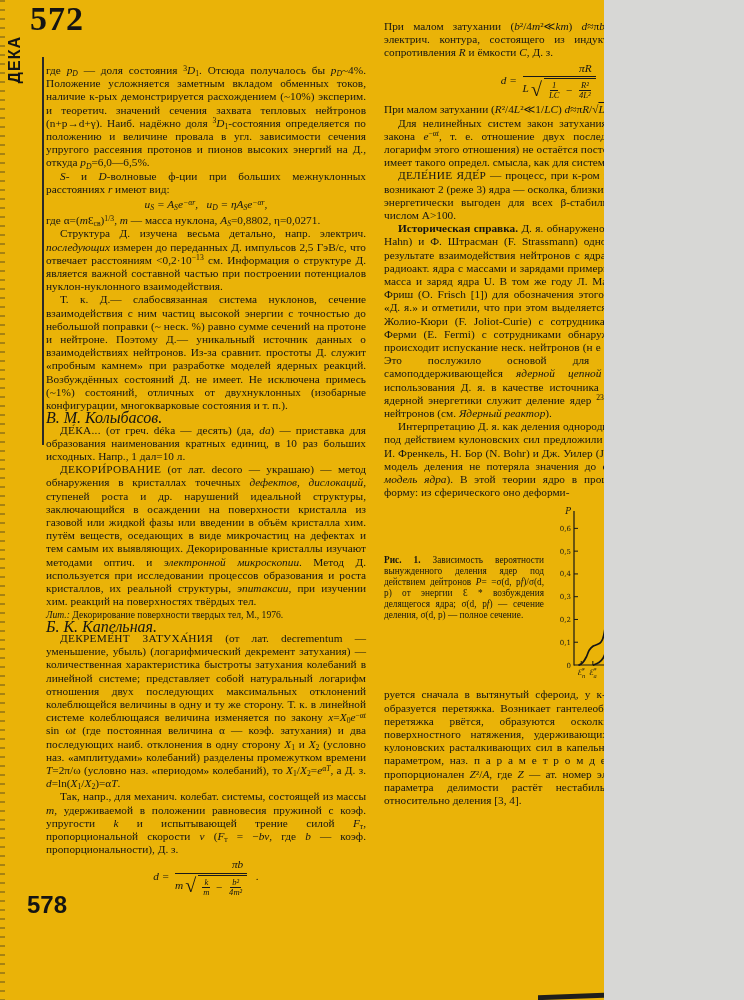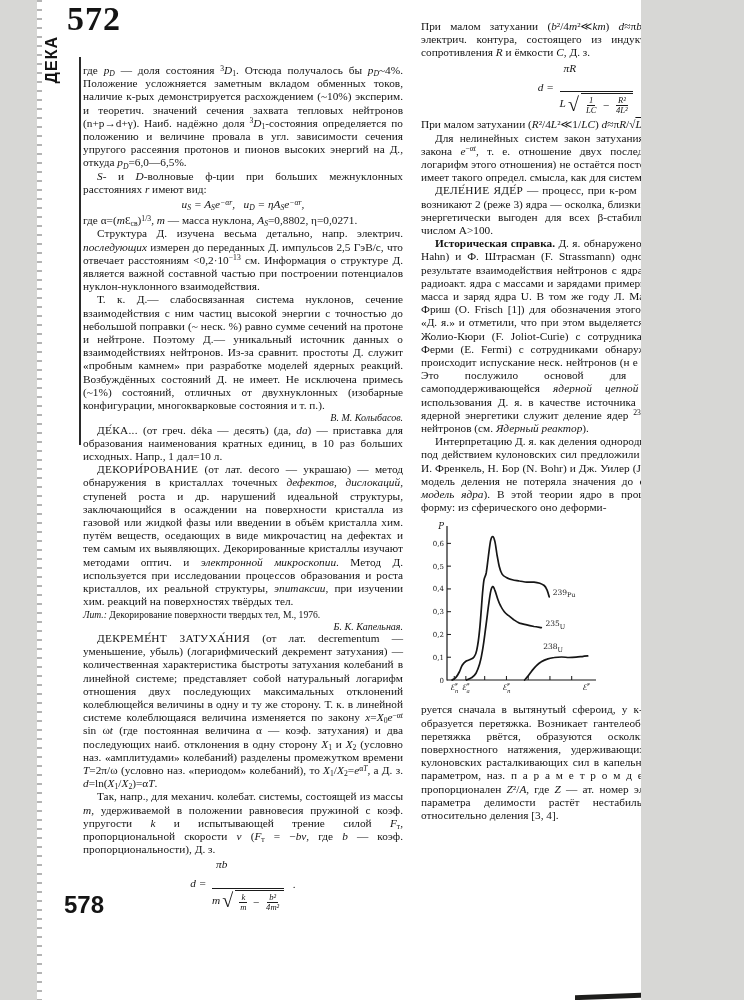--- a/index.html
+++ b/index.html
@@ -1,17 +1,17 @@
 <!DOCTYPE html>
 <html><head>
 <meta charset="utf-8">
 <style>
   html,body{margin:0;padding:0;background:#d7d7d5;}
-  .page{position:relative;width:604px;height:1000px;background:#ffffff;overflow:hidden;
-        font-family:"Liberation Serif","DejaVu Serif",serif;color:#141414;margin-left:37px;}
+  .page{position:relative;width:604px;height:1000px;background:#eab308;overflow:hidden;
+        font-family:"Liberation Serif","DejaVu Serif",serif;color:#141414;}
   .edge-strip{position:absolute;left:0;top:0;width:5px;height:100%;
         background:repeating-linear-gradient(180deg, rgba(40,40,40,.35) 0 2px, rgba(0,0,0,0) 2px 9px);}
   .pagenum-top{position:absolute;left:30px;top:0px;font-size:34px;font-weight:bold;letter-spacing:1px;}
   .margin-label{position:absolute;left:6px;top:36px;writing-mode:vertical-rl;transform:rotate(180deg);
         font-family:"Liberation Sans","DejaVu Sans",sans-serif;font-weight:bold;font-size:16px;letter-spacing:1px;}
   .cont-rule{position:absolute;left:42px;top:57px;width:2px;height:388px;background:#2a2a2a;}
   .pagenum-bottom{position:absolute;left:27px;top:891px;font-family:"Liberation Sans","DejaVu Sans",sans-serif;
         font-weight:bold;font-size:24px;}
   .corner-artifact{position:absolute;right:0;bottom:1px;width:66px;height:5px;background:#1e1e1c;
         transform:skewY(-2deg);}
@@ -21,24 +21,24 @@
   .col-right{left:384px;top:20px;width:340px;}
   p{margin:0;text-indent:14px;}
   p.noind{text-indent:0;}
   .head{font-weight:normal;letter-spacing:.3px;}
   .inhead{font-weight:bold;}
   i{font-style:italic;}
   sup{font-size:.68em;position:relative;top:-.45em;vertical-align:baseline;line-height:0;}
   sub{font-size:.68em;position:relative;top:.28em;vertical-align:baseline;line-height:0;}
   .ov{text-decoration:overline;}
   .lit{font-size:9.6px;line-height:11.3px;margin-top:1px;}
-  .sig{font-size:10px;line-height:11.3px;font-style:italic;text-align:right;}
+  .sig{font-size:16px;line-height:11.3px;font-style:italic;}
 
   .formula{text-align:center;margin:2px 0 3px;font-style:italic;text-indent:0;}
-  .bigfrac{display:inline-flex;flex-direction:column;vertical-align:middle;margin:0 3px;align-items:flex-start;gap:15px;}
+  .bigfrac{display:inline-flex;flex-direction:column;vertical-align:middle;margin:0 3px;align-items:flex-end;}
   .bn{padding:0 4px 1px;}
   .bd{border-top:1px solid #1a1a1a;padding-top:1px;display:inline-flex;align-items:center;gap:2px;}
   .rad{font-size:20px;font-style:normal;line-height:.75;}
   .radbox{border-top:1.3px solid #1a1a1a;display:inline-flex;align-items:center;gap:4px;padding:2px 3px 0;}
   .mf{display:inline-flex;flex-direction:column;align-items:center;font-size:8.6px;line-height:1.08;}
   .mf .n{padding:0 2px;border-bottom:1px solid #1a1a1a;}
   .mf .d{padding:0 2px;}
   .ftail{margin-left:3px;}
 
   .figure-row{display:flex;gap:4px;margin:6px 0 3px;}
@@ -117,20 +117,21 @@
         </span>
       </span>
       <span class="ftail">.</span>
     </div>
     <p class="noind">При малом затухании (<i>R</i>²/4<i>L</i>²≪1/<i>LC</i>) <i>d</i>≈π<i>R</i>/√<span class="ov"><i>L/C</i></span> .</p>
     <p>Для нелинейных систем закон затухания колебаний отличен от закона <i>e</i><sup>−α<i>t</i></sup>, т. е. отношение двух последующих «амплитуд» (и логарифм этого отношения) не остаётся постоянным; поэтому Д. з. не имеет такого определ. смысла, как для систем линейных.</p>
     <p><b class="head">ДЕЛЕ́НИЕ ЯДЕ́Р</b><span> — процесс, при к-ром из одного атомного ядра возникают 2 (реже 3) ядра — осколка, близких по массе. Этот процесс энергетически выгоден для всех β-стабильных ядер с массовым числом A&gt;100.</span></p>
     <p><b class="inhead">Историческая справка.</b><span> Д. я. обнаружено в 1939, когда О. Ган (O. Hahn) и Ф. Штрасман (F. Strassmann) однозначно доказали, что в результате взаимодействия нейтронов с ядрами урана U появляются радиоакт. ядра с массами и зарядами примерно вдвое меньшими, чем масса и заряд ядра U. В том же году Л. Майтнер (L. Meitner) и О. Фриш (O. Frisch [1]) для обозначения этого процесса ввели термин «Д. я.» и отметили, что при этом выделяется огромная энергия, а Ф. Жолио-Кюри (F. Joliot-Curie) с сотрудниками и одновременно Э. Ферми (E. Fermi) с сотрудниками обнаружили, что при делении происходит испускание неск. нейтронов (н е й т р о н ы   д е л е н и я). Это послужило основой для выдвижения идеи самоподдерживающейся <i>ядерной цепной реакции</i> деления и использования Д. я. в качестве источника энергии. Основой совр. ядерной энергетики служит деление ядер <sup>235</sup>U, <sup>239</sup>Pu под действием нейтронов (см. <i>Ядерный реактор</i>).</span></p>
     <p>Интерпретацию Д. я. как деления однородной заряж. жидкой капли под действием кулоновских сил предложили в 1939 одновременно Я. И. Френкель, Н. Бор (N. Bohr) и Дж. Уилер (J. Wheeler [2]). Капельная модель деления не потеряла значения до сих пор (см. <i>Капельная модель ядра</i>). В этой теории ядро в процессе деления изменяет форму: из сферического оно деформи-</p>
     <div class="figure-row">
+      <div class="figcaption"><b>Рис. 1.</b> Зависимость вероятности вынужденного деления ядер под действием дейтронов <i>P</i>= =σ(d, p<i>f</i>)/σ(d, p) от энергии Ɛ&nbsp;* возбуждения делящегося ядра; σ(d, p<i>f</i>) — сечение деления, σ(d, p) — полное сечение.</div>
       <div class="chart" id="chart"><svg viewBox="0 0 176 180" width="176" height="180" font-family="&quot;DejaVu Serif&quot;,serif">
             <line x1="26" y1="160" x2="175" y2="160" stroke="#161616" stroke-width="1.2"></line>
             <line x1="26" y1="160.5" x2="26" y2="6" stroke="#161616" stroke-width="1.2"></line>
             <line x1="26" y1="137.23076923076923" x2="30" y2="137.23076923076923" stroke="#161616" stroke-width="1"></line>
             <text x="23" y="139.63076923076923" text-anchor="end" font-size="7" fill="#161616">0,1</text>
             <line x1="26" y1="114.46153846153845" x2="30" y2="114.46153846153845" stroke="#161616" stroke-width="1"></line>
             <text x="23" y="116.86153846153846" text-anchor="end" font-size="7" fill="#161616">0,2</text>
             <line x1="26" y1="91.6923076923077" x2="30" y2="91.6923076923077" stroke="#161616" stroke-width="1"></line>
             <text x="23" y="94.0923076923077" text-anchor="end" font-size="7" fill="#161616">0,3</text>
             <line x1="26" y1="68.92307692307692" x2="30" y2="68.92307692307692" stroke="#161616" stroke-width="1"></line>

